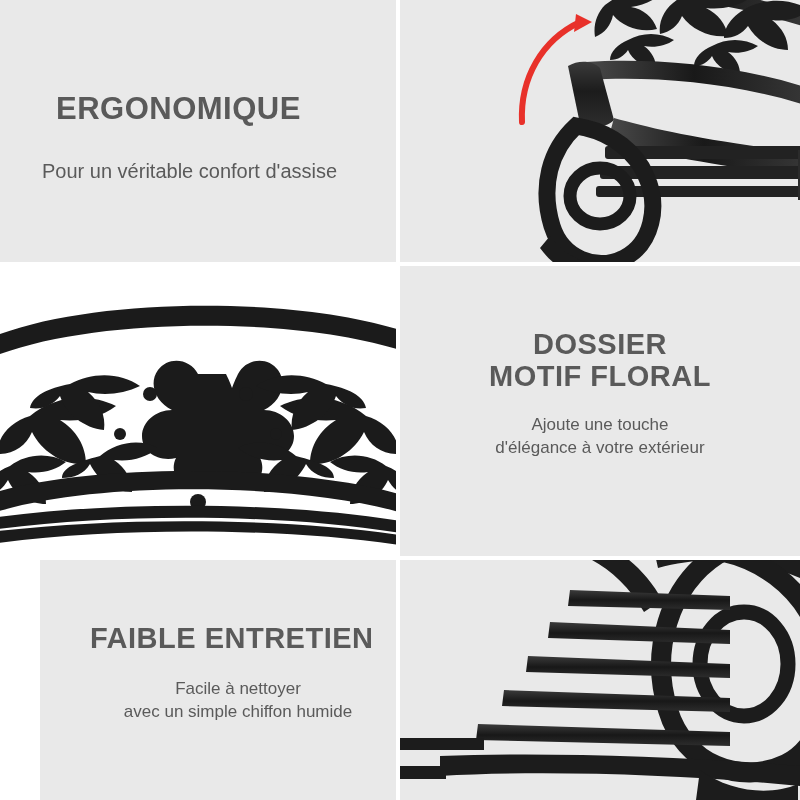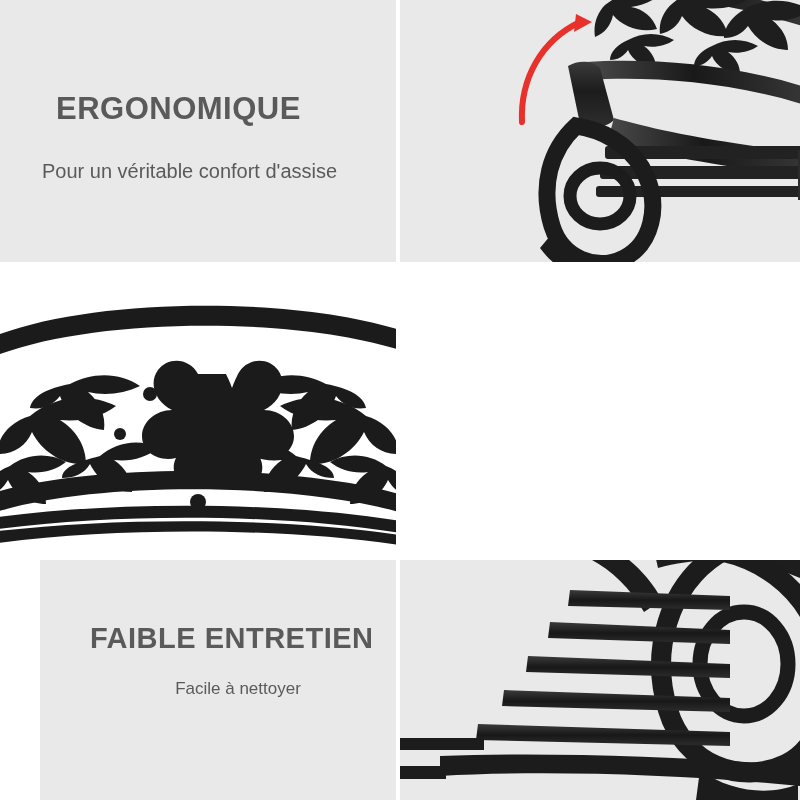--- a/index.html
+++ b/index.html
@@ -221,25 +221,36 @@
         <path d="M-10 228 C90 196 300 198 406 230 L406 248 C300 216 90 214 -10 248 Z" fill="#1b1b1b"></path>
 
         <g fill="#1b1b1b">
           <path d="M-10 252 C120 234 290 236 406 256 L406 268 C290 248 120 246 -10 264 Z"></path>
           <path d="M-10 266 C120 250 290 252 406 270 L406 280 C290 262 120 260 -10 278 Z"></path>
         </g>
       </svg>
     </div>
   </div>
 
+  <div class="panel panel-mr">
+    <div class="headline mr-head" style="position:absolute;left:0;top:62px;padding-left:0;text-align:center;">
+      <span class="mr-head-inner">DOSSIER</span>
+      <span class="mr-head-inner">MOTIF FLORAL</span>
+    </div>
+    <div class="subtext mr-sub">
+      <span>Ajoute une touche</span><br>
+      <span>d'élégance à votre extérieur</span>
+    </div>
+  </div>
 
   <div class="panel panel-bl">
     <div class="headline bl-head">FAIBLE ENTRETIEN</div>
     <div class="subtext bl-sub">
       <span>Facile à nettoyer</span><br>
+      <span>avec un simple chiffon humide</span>
     </div>
   </div>
 
   <div class="panel panel-br">
     <div class="art">
       <svg width="400" height="240" viewBox="0 0 400 240">
         <defs>
           <linearGradient id="slat" x1="0" y1="0" x2="0" y2="1">
             <stop offset="0%" stop-color="#3b3b3b"></stop>
             <stop offset="50%" stop-color="#181818"></stop>

